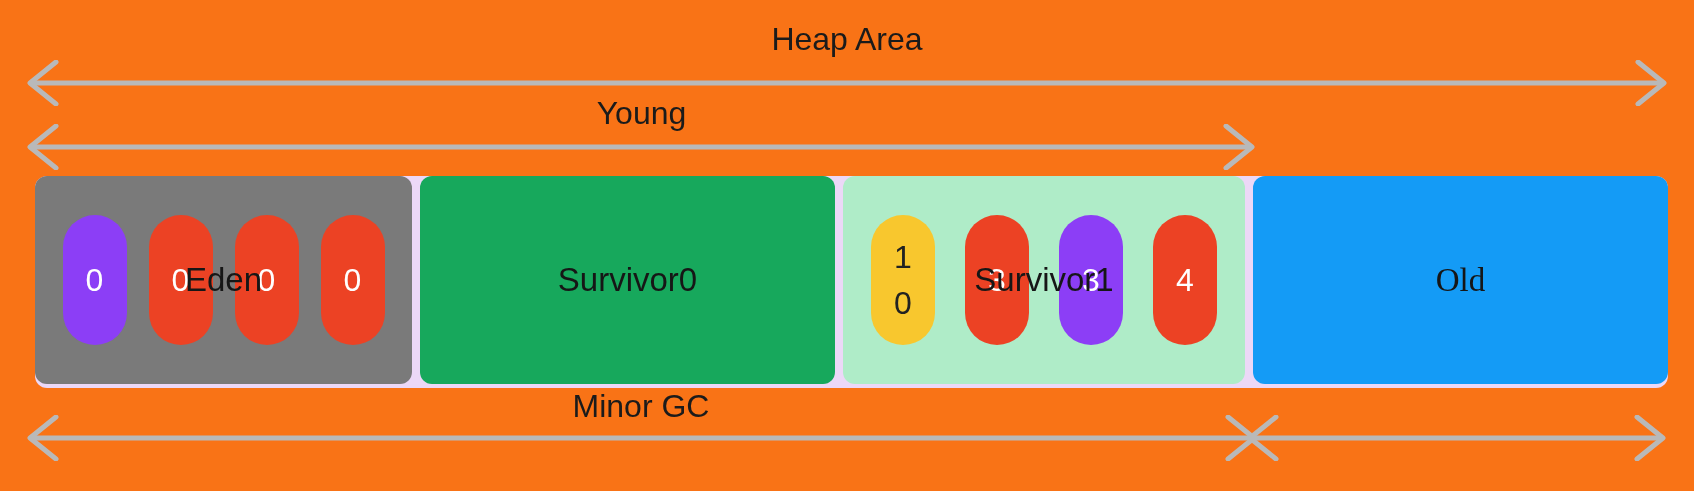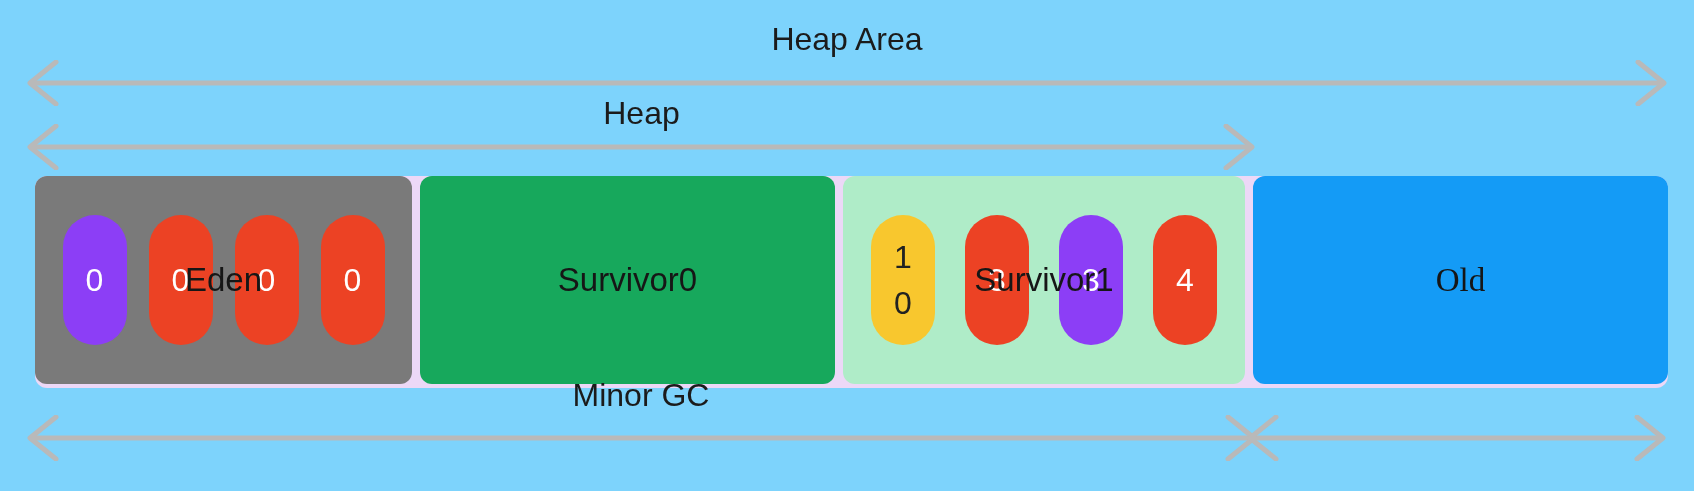--- a/index.html
+++ b/index.html
@@ -78,32 +78,32 @@
     width: 100%;
     text-align: center;
     font-size: 32px;
     line-height: 1.45;
     word-break: break-all;
   }
 </style>
 </head>
 <body>
 
-<div class="canvas" style="background-color: #7dd3fc;">
+<div class="canvas" style="background-color: #f97316;">
 
   <div class="dim-label" style="left: 0px; width: 1694px; top: 22px; color: rgb(27, 27, 27);">Heap Area</div>
   <div class="arrow" style="left: 22px; top: 60px; color: rgb(185, 185, 185);">
     <svg width="1650" height="46" viewBox="0 0 1650 46" fill="none" stroke="currentColor" stroke-width="5" stroke-linecap="round" stroke-linejoin="round">
       <line x1="9" y1="23" x2="1641" y2="23"></line>
       <polyline points="34,2 8,23 34,44"></polyline>
       <polyline points="1616,2 1642,23 1616,44"></polyline>
     </svg>
   </div>
 
-  <div class="dim-label" style="left: 30px; width: 1223px; top: 96px; color: rgb(27, 27, 27);">Heap</div>
+  <div class="dim-label" style="left: 30px; width: 1223px; top: 96px; color: rgb(27, 27, 27);">Young</div>
   <div class="arrow" style="left: 22px; top: 124px; color: rgb(185, 185, 185);">
     <svg width="1238" height="46" viewBox="0 0 1238 46" fill="none" stroke="currentColor" stroke-width="5" stroke-linecap="round" stroke-linejoin="round">
       <line x1="9" y1="23" x2="1229" y2="23"></line>
       <polyline points="34,2 8,23 34,44"></polyline>
       <polyline points="1204,2 1230,23 1204,44"></polyline>
     </svg>
   </div>
 
   <div class="blocks-row" style="background-color: rgb(236, 216, 247);">
 
@@ -146,21 +146,21 @@
       </div>
       <div class="region-label" style="color: rgb(22, 22, 22);">Survivor1</div>
     </div>
 
     <div class="region region-old" style="background-color: rgb(20, 155, 246);">
       <div class="region-label" style="color: rgb(22, 22, 22);">Old</div>
     </div>
 
   </div>
 
-  <div class="dim-label" style="left: 30px; width: 1222px; top: 378px; color: rgb(27, 27, 27);">Minor GC</div>
+  <div class="dim-label" style="left: 30px; width: 1222px; top: 389px; color: rgb(27, 27, 27);">Minor GC</div>
   <div class="arrow" style="left: 22px; top: 415px; color: rgb(185, 185, 185);">
     <svg width="1239" height="46" viewBox="0 0 1239 46" fill="none" stroke="currentColor" stroke-width="5" stroke-linecap="round" stroke-linejoin="round">
       <line x1="9" y1="23" x2="1231" y2="23"></line>
       <polyline points="34,2 8,23 34,44"></polyline>
       <polyline points="1206,2 1232,23 1206,44"></polyline>
     </svg>
   </div>
 
   <div class="arrow" style="left: 1243px; top: 415px; color: rgb(185, 185, 185);">
     <svg width="427" height="46" viewBox="0 0 427 46" fill="none" stroke="currentColor" stroke-width="5" stroke-linecap="round" stroke-linejoin="round">

